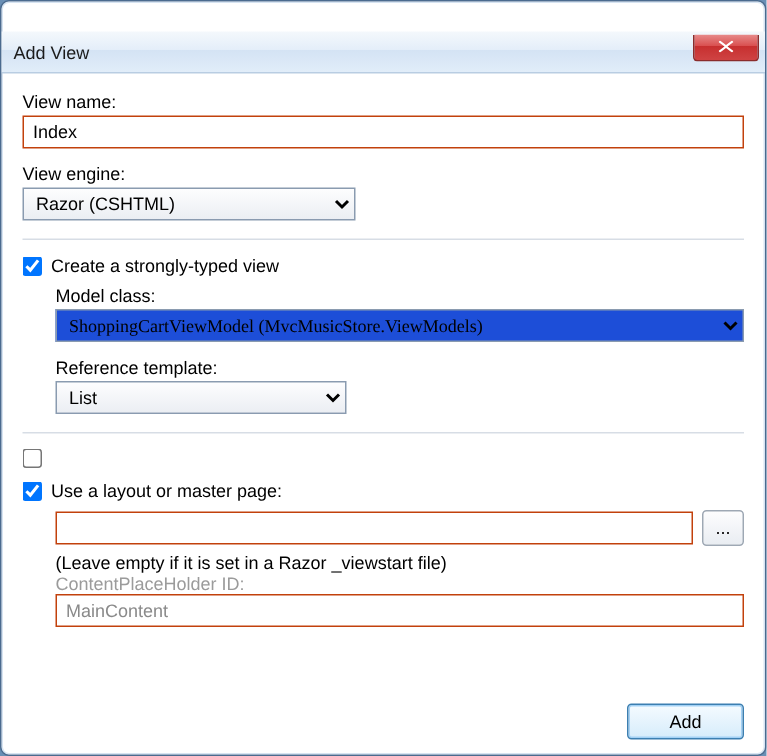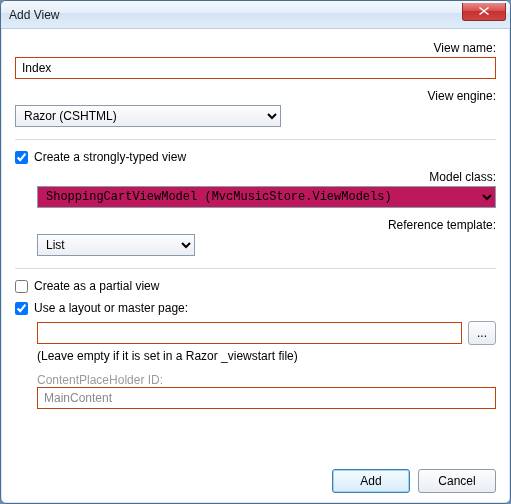--- a/index.html
+++ b/index.html
@@ -24,20 +24,21 @@
     position: relative;
   }
   .titlebar {
     height: 28px;
     background: linear-gradient(to bottom, #f4f8fc 0%, #e4eef9 45%, #d4e3f4 46%, #e1edf9 100%);
     border-bottom: 1px solid #b9cde2;
     display: flex;
     align-items: center;
     padding: 0 2px 0 8px;
     position: relative;
+    margin-top: 20px;
   }
   .titlebar .title {
     color: #1a1a1a;
     font-size: 12px;
     flex: 1;
   }
   .close-btn {
     width: 44px;
     height: 18px;
     margin-top: -6px;
@@ -55,50 +56,49 @@
   }
   .close-btn svg { display:block; }
 
   .body {
     padding: 12px 14px 0 14px;
   }
 
   .label {
     color: #000;
     margin-bottom: 2px;
-    text-align: right;
   }
   .textfield {
     width: 100%;
     height: 22px;
     border: 1px solid #c2410c;
     background: #fff;
     padding: 2px 6px;
     font-family: inherit;
     font-size: 12px;
   }
   .textfield[disabled] {
     color: #8a8a8a;
     background: #fff;
   }
   .combo {
-    width: 266px;
+    width: 222px;
     height: 22px;
     border: 1px solid #8a9bb0;
     background: linear-gradient(to bottom, #fdfdfe, #ebeef3);
     font-family: inherit;
     font-size: 12px;
     padding: 1px 4px;
   }
   .combo-full {
     width: 100%;
     height: 22px;
     border: 1px solid #8a9bb0;
-    background: #be185d;
-    font-family: Liberation Mono, monospace;
+    background: #1d4ed8;
+    font-family: Liberation Serif, serif;
     font-size: 12px;
     padding: 1px 4px;
   }
 
   .row { margin-bottom: 10px; }
   .row-tight { margin-bottom: 6px; }
 
   .check-row {
     display: flex;
     align-items: center;
@@ -210,51 +210,49 @@
     <div class="indent row">
       <div class="label">Model class:</div>
       <select class="combo-full">
         <option>ShoppingCartViewModel (MvcMusicStore.ViewModels)</option>
       </select>
     </div>
 
     <div class="indent row">
       <div class="label">Reference template:</div>
       <div class="scaffold-row">
-        <select class="combo" style="width:158px">
+        <select class="combo" style="width:194px">
           <option>List</option>
         </select>
       </div>
     </div>
 
     <hr class="separator">
 
     <div class="row-tight check-row">
       <input type="checkbox" style="">
-      <span>Create as a partial view</span>
     </div>
 
     <div class="row-tight check-row" style="margin-top:8px">
       <input type="checkbox" checked="" style="">
       <span>Use a layout or master page:</span>
     </div>
 
     <div class="indent">
       <div class="layout-row">
         <input class="textfield" type="text" style="flex: 1 1 0%;" value="">
         <button class="browse-btn">
             <span>...</span>
           </button>
       </div>
       <div class="hint">(Leave empty if it is set in a Razor _viewstart file)</div>
 
-      <div class="disabled-label" style="margin-top:10px">ContentPlaceHolder ID:</div>
+      <div class="disabled-label" style="">ContentPlaceHolder ID:</div>
       <input class="textfield" type="text" disabled="" value="MainContent" style="">
     </div>
 
   </div>
 
   <div class="footer">
     <button class="btn btn-primary">Add</button>
-    <button class="btn">Cancel</button>
   </div>
 
 </div>
 
 </body></html>

